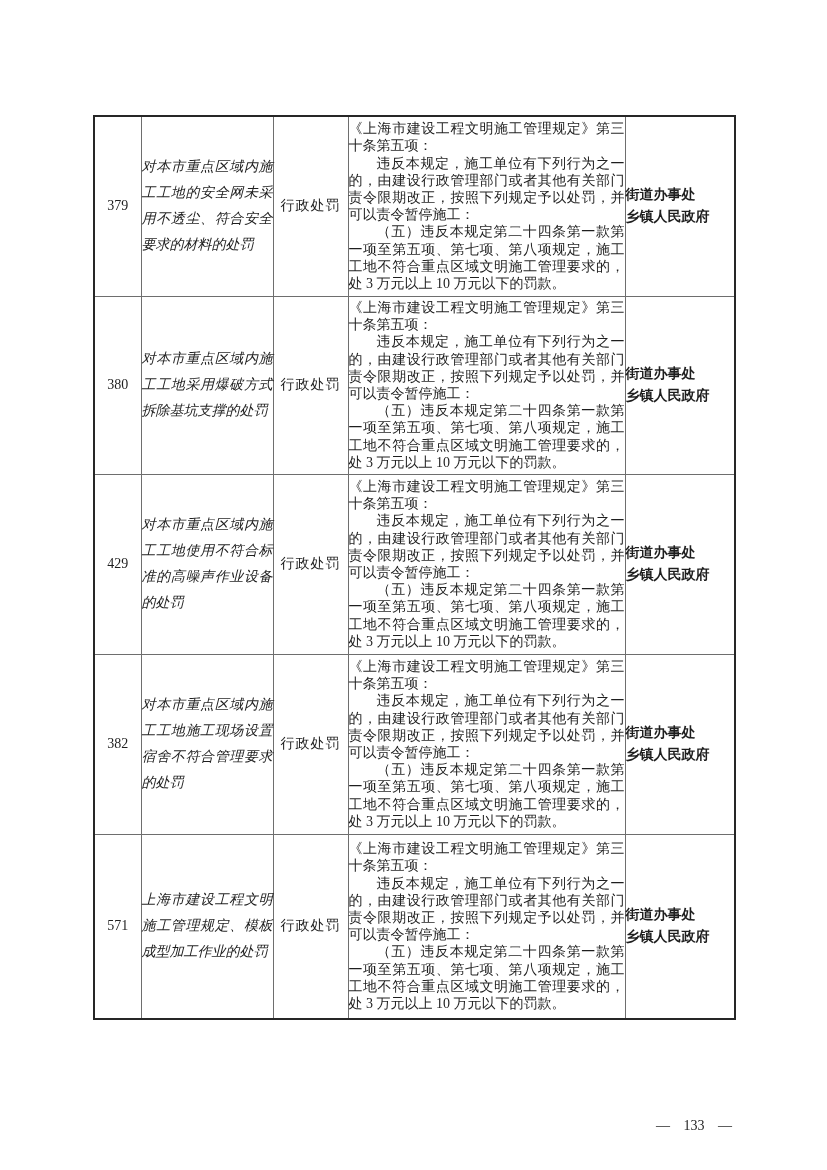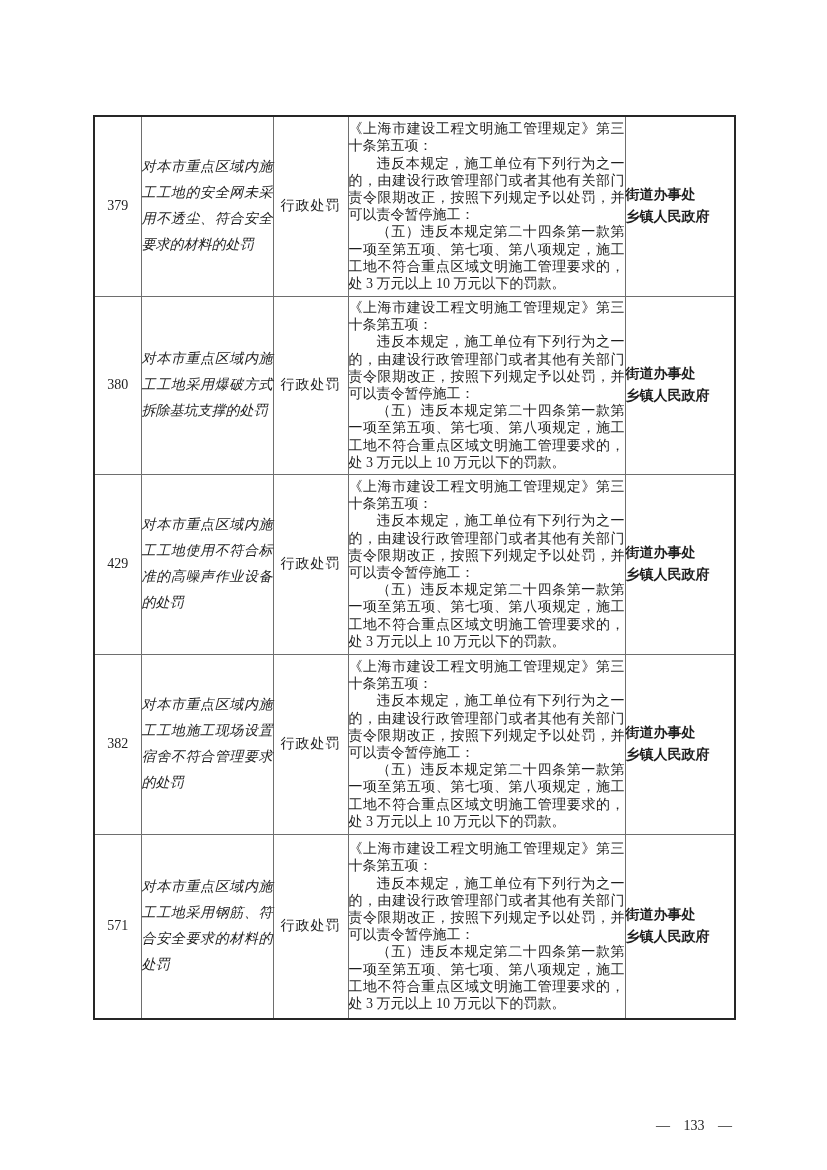--- a/index.html
+++ b/index.html
@@ -168,21 +168,21 @@
         <p class="indent">（五）违反本规定第二十四条第一款第一项至第五项、第七项、第八项规定，施工工地不符合重点区域文明施工管理要求的，处 3 万元以上 10 万元以下的罚款。</p>
       </td>
       <td class="cell-subject">
         <div>街道办事处</div>
         <div>乡镇人民政府</div>
       </td>
     </tr>
 
     <tr class="data-row-last">
       <td class="cell-no">571</td>
-      <td class="cell-name">对本市重点区域内施工工地采用钢筋、符合安全要求的材料的处罚</td>
+      <td class="cell-name">上海市建设工程文明施工管理规定、模板成型加工作业的处罚</td>
       <td class="cell-type">行政处罚</td>
       <td class="cell-basis">
         <p>《上海市建设工程文明施工管理规定》第三十条第五项：</p>
         <p class="indent">违反本规定，施工单位有下列行为之一的，由建设行政管理部门或者其他有关部门责令限期改正，按照下列规定予以处罚，并可以责令暂停施工：</p>
         <p class="indent">（五）违反本规定第二十四条第一款第一项至第五项、第七项、第八项规定，施工工地不符合重点区域文明施工管理要求的，处 3 万元以上 10 万元以下的罚款。</p>
       </td>
       <td class="cell-subject">
         <div>街道办事处</div>
         <div>乡镇人民政府</div>
       </td>

